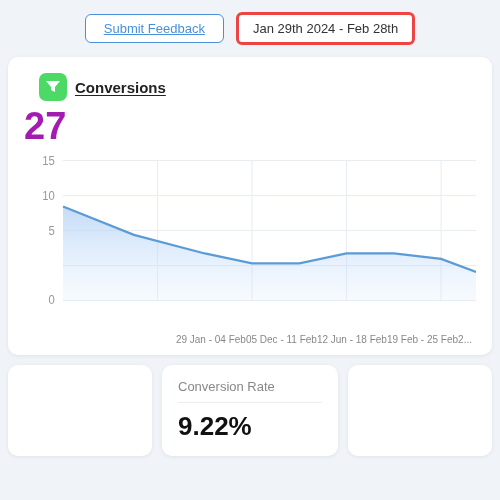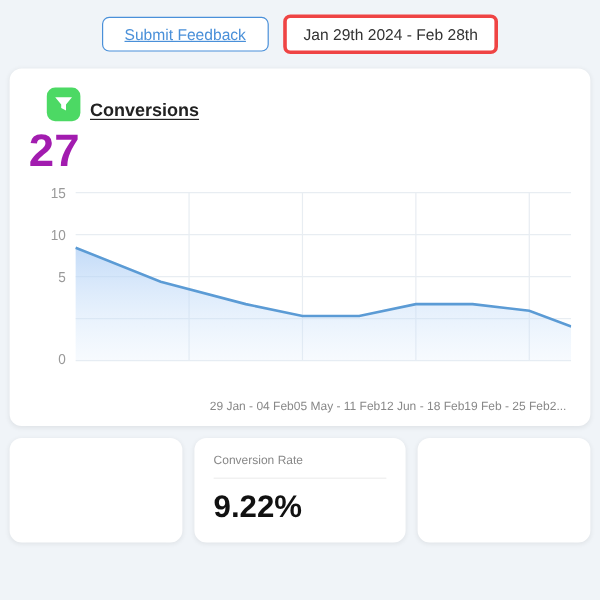--- a/index.html
+++ b/index.html
@@ -43,21 +43,21 @@
     .main-card {
       background: white;
       margin: 0 8px 10px 8px;
       border-radius: 10px;
       padding: 16px 16px 10px 16px;
       box-shadow: 0 1px 4px rgba(0,0,0,0.07);
     }
 
     .card-header {
       display: flex;
-      align-items: flex-end;
+      align-items: center;
       gap: 8px;
       margin-bottom: 6px;
       padding-left: 15px;
     }
 
     .icon-box {
       background: #4cd964;
       border-radius: 7px;
       width: 28px;
       height: 28px;
@@ -122,21 +122,21 @@
     }
 
     .bottom-card-empty {
       background: white;
       border-radius: 10px;
       flex: 1;
       box-shadow: 0 1px 4px rgba(0,0,0,0.07);
     }
 
     .bottom-card-label {
-      font-size: 10px;
+      font-size: 13px;
       color: #888;
       border-bottom: 1px solid #eee;
       padding-bottom: 8px;
       margin-bottom: 8px;
     }
 
     .bottom-card-value {
       font-size: 26px;
       font-weight: 700;
       color: #111;
@@ -185,21 +185,21 @@
           <stop offset="0%" stop-color="#aaccf5" stop-opacity="0.7"></stop>
           <stop offset="100%" stop-color="#d6e8fb" stop-opacity="0.2"></stop>
         </linearGradient>
       </defs>
       <polygon points="38,47 107,73 176,90 222,99 268,99 314,90 360,90 406,95 440,107 440,133 38,133" fill="url(#areaGrad)"></polygon>
       <polyline points="38,47 107,73 176,90 222,99 268,99 314,90 360,90 406,95 440,107" fill="none" stroke="#5b9bd5" stroke-width="2"></polyline>
     </svg>
   </div>
   <div class="x-labels">
     <span>29 Jan - 04 Feb</span>
-    <span>05 May - 11 Feb</span>
+    <span>05 Dec - 11 Feb</span>
     <span>12 Jun - 18 Feb</span>
     <span>19 Feb - 25 Feb</span>
     <span>2...</span>
   </div>
 </div>
 
 <div class="bottom-cards">
   <div class="bottom-card-empty"></div>
   <div class="bottom-card">
     <div class="bottom-card-label">Conversion Rate</div>

